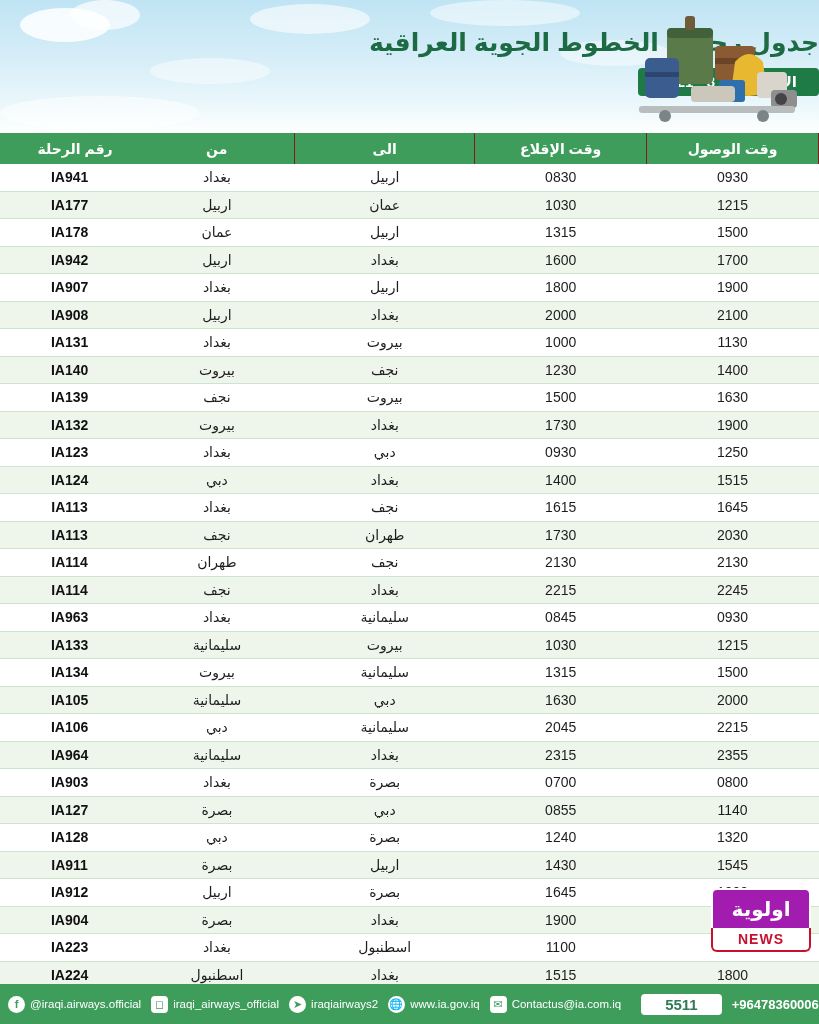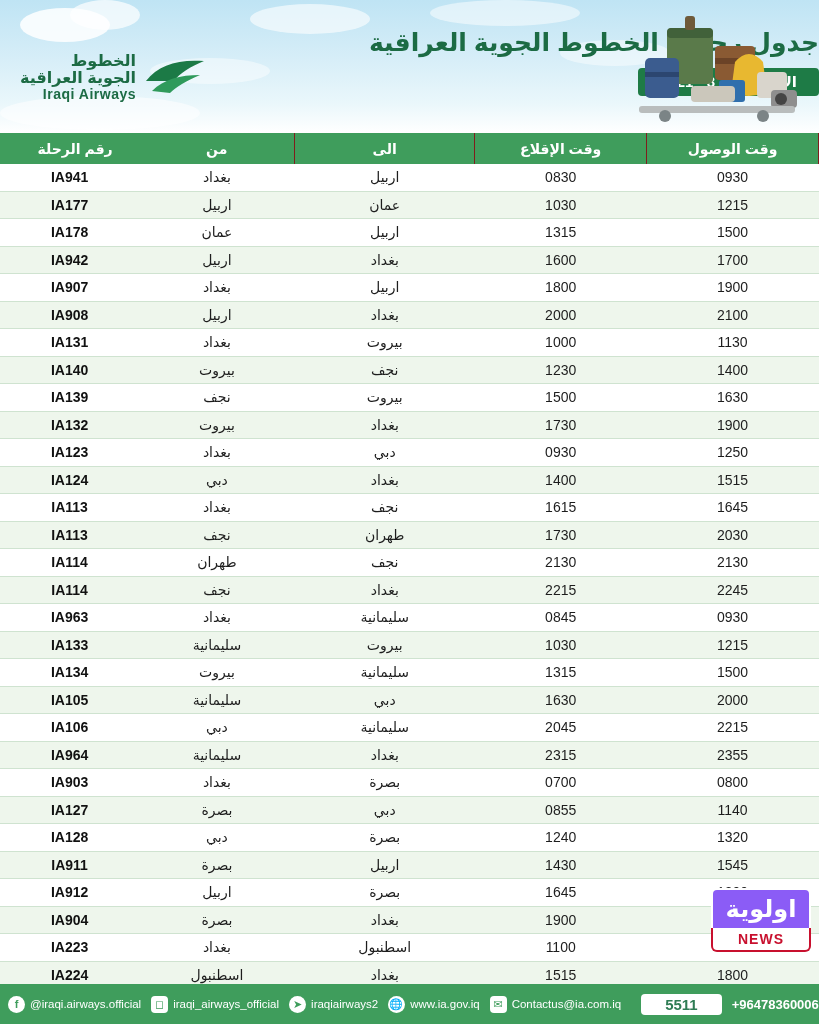--- a/index.html
+++ b/index.html
@@ -62,23 +62,23 @@
   col.c-dep{width:21%;}
   col.c-to{width:22%;}
   col.c-from{width:19%;}
   col.c-no{width:17%;}
   
   .news-badge{
     position:absolute;right:8px;bottom:74px;width:100px;height:62px;
     z-index:5;
   }
   .news-top{
-    background:#8b5cf6;border-radius:6px 6px 0 0;height:38px;
+    background:#a21caf;border-radius:6px 6px 0 0;height:38px;
     display:flex;align-items:center;justify-content:center;
-    color:#fff;font-size:24px;font-weight:bold;border:2px solid #fff;
+    color:#fff;font-size:20px;font-weight:bold;border:2px solid #fff;
     border-bottom:none;
   }
   .news-bot{
     background:#ffffff;height:22px;border:2px solid #c8102e;border-top:none;
     border-radius:0 0 6px 6px;display:flex;align-items:center;justify-content:center;
     color:#c8102e;font-size:14px;font-weight:bold;letter-spacing:1px;
   }
   
   .footer{
     position:absolute;left:0;bottom:0;width:819px;height:40px;
@@ -106,32 +106,20 @@
   <div class="clouds">
     <div class="cloud" style="left:20px;top:8px;width:90px;height:34px;"></div>
     <div class="cloud" style="left:70px;top:0px;width:70px;height:30px;opacity:.7;"></div>
     <div class="cloud" style="left:250px;top:4px;width:120px;height:30px;opacity:.6;"></div>
     <div class="cloud" style="left:430px;top:0px;width:150px;height:26px;opacity:.5;"></div>
     <div class="cloud" style="left:150px;top:58px;width:120px;height:26px;opacity:.45;"></div>
     <div class="cloud" style="left:560px;top:40px;width:110px;height:26px;opacity:.45;"></div>
     <div class="cloud" style="left:0px;top:96px;width:200px;height:34px;opacity:.55;"></div>
   </div>
 
-  <div class="logo">
-    <div class="logo-mark">
-      <svg viewBox="0 0 64 44" width="64" height="44" aria-hidden="true">
-        <path d="M2 26 C14 10, 34 4, 60 6 C46 12, 36 18, 30 26 Z" fill="#1c7a46"></path>
-        <path d="M8 36 C20 24, 36 20, 56 20 C42 26, 32 32, 26 38 Z" fill="#2f9a5b"></path>
-      </svg>
-    </div>
-    <div class="logo-text">
-      <span class="logo-ar">الخطوط الجوية العراقية</span>
-      <span class="logo-en">Iraqi Airways</span>
-    </div>
-  </div>
 
   <div class="header-titles">
     <div class="main-title">جدول رحلات الخطوط الجوية العراقية</div>
     <div class="date-pill">الاثنين 23 - 8 - 2021</div>
   </div>
 
   <div class="luggage">
     <svg viewBox="0 0 180 122" width="180" height="122" aria-hidden="true">
       <rect x="36" y="22" width="46" height="56" rx="5" fill="#5a7a4a"></rect>
       <rect x="36" y="22" width="46" height="10" rx="4" fill="#41613a"></rect>

